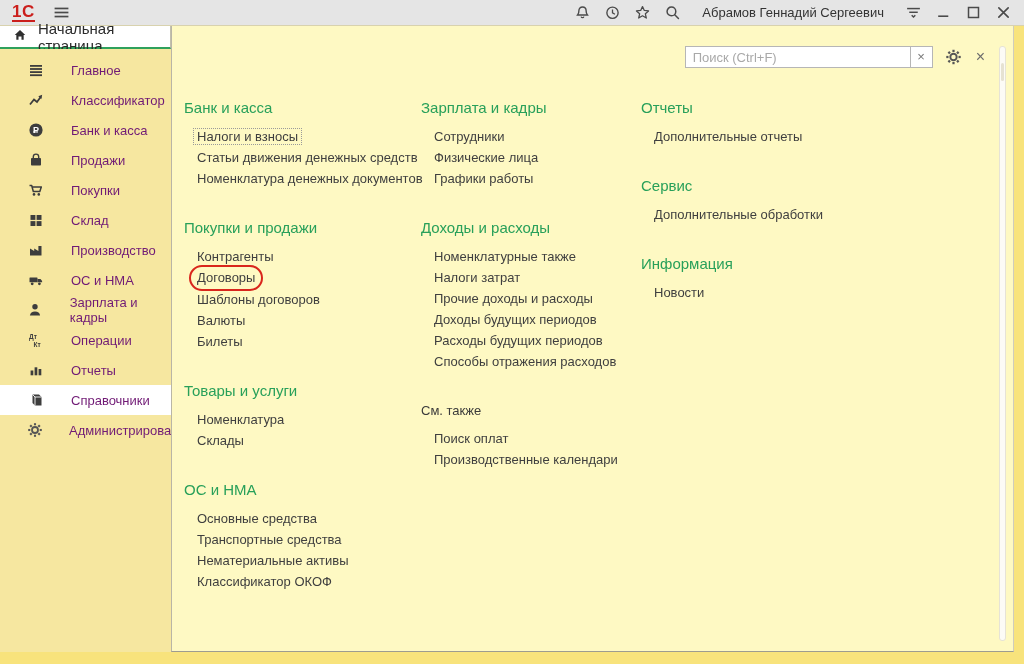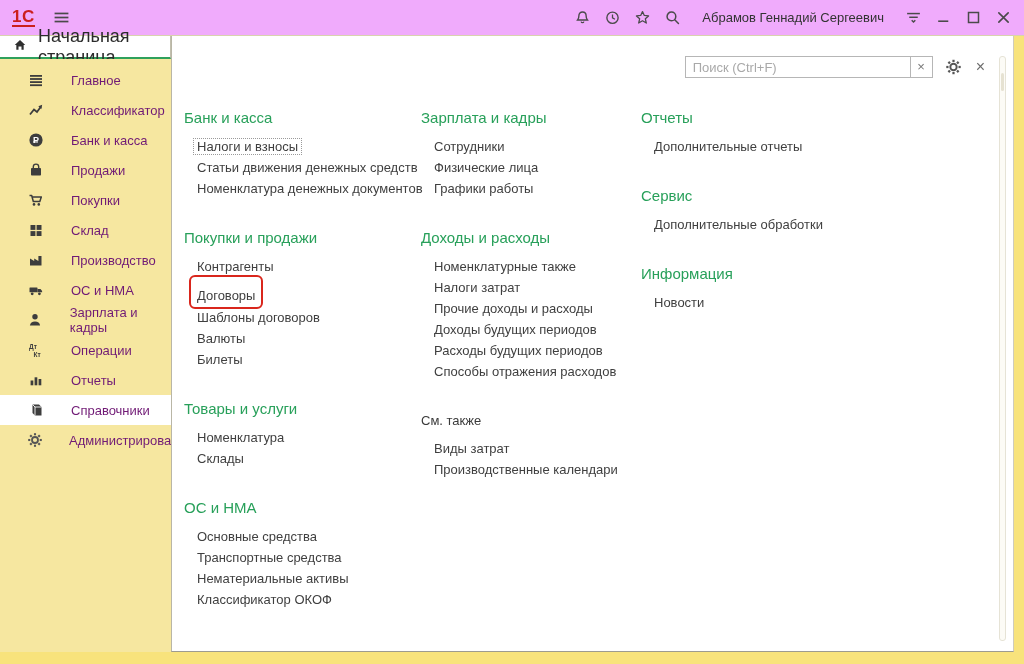--- a/index.html
+++ b/index.html
@@ -1,61 +1,61 @@
 <!DOCTYPE html>
 <html><head>
 <meta charset="utf-8">
 <style>
   * { margin:0; padding:0; box-sizing:border-box; }
   html,body { width:1024px; height:664px; font-family:"Liberation Sans","DejaVu Sans",sans-serif; }
   .window { width:1024px; height:664px; background:#f8e37c; display:flex; flex-direction:column; overflow:hidden; }
 
   
-  .titlebar { height:35px; background:#f0abfc; display:flex; align-items:center; flex:0 0 auto; }
+  .titlebar { height:25px; background:#e5e5e5; display:flex; align-items:center; flex:0 0 auto; }
   .logo { margin-left:12px; font-size:17px; font-weight:bold; color:#cb1f1c; letter-spacing:0.5px; border-bottom:2px solid #cb1f1c; line-height:17px; }
   .tb-icon { width:17px; height:17px; display:inline-flex; align-items:center; justify-content:center; }
   .tb-icon svg { width:17px; height:17px; }
   .hamburger { margin-left:18px; }
   .tb-title { margin-left:24px; font-size:13px; color:#3a3a3a; }
   .tb-right { margin-left:auto; display:flex; align-items:center; gap:13px; padding-right:12px; }
   .tb-user { font-size:13px; color:#333; margin:0 8px; }
 
   
   .body { flex:1 1 auto; display:flex; border-top:1px solid #d8d2ae; background:#f8e37c; padding-right:10px; min-height:0; }
 
   
   .left { width:171px; flex:0 0 171px; display:flex; flex-direction:column; }
-  .home-tab { height:23px; background:#fff; border-bottom:2px solid #2fa15c; border-right:1px solid #c2bfae; display:flex; align-items:center; padding-left:13px; gap:11px; font-size:18px; color:#2b2b2b; }
+  .home-tab { height:23px; background:#fff; border-bottom:2px solid #2fa15c; border-right:1px solid #c2bfae; display:flex; align-items:center; padding-left:13px; gap:11px; font-size:15px; color:#2b2b2b; }
   .home-tab svg { width:14px; height:14px; }
   .side-menu { flex:1; background:#f6e7a0; padding-top:6px; }
   .side-item { height:30px; display:flex; align-items:center; padding-left:27px; gap:26px; font-size:13px; color:#701a75; cursor:default; }
   .side-item.selected { background:#ffffff; }
   .side-item .icon { width:18px; display:inline-flex; justify-content:center; }
   .side-item .icon svg { width:16px; height:16px; }
 
   
-  .main { flex:1 1 auto; background:#ffffff; border-left:1px solid #b9b6a6; border-right:1px solid #cfccbd; border-bottom:1px solid #9d9b90; position:relative; min-width:0; }
+  .main { flex:1 1 auto; background:#fef9c3; border-left:1px solid #b9b6a6; border-right:1px solid #cfccbd; border-bottom:1px solid #9d9b90; position:relative; min-width:0; }
   .search-row { display:flex; justify-content:flex-end; align-items:center; padding:20px 26px 0 0; gap:12px; }
   .search-group { display:flex; }
   .search-input { width:226px; height:22px; border:1px solid #b6b6b6; font-size:13px; padding:0 7px; color:#444; outline:none; font-family:inherit; }
   .search-input::placeholder { color:#a9a9a9; }
   .search-clear { width:22px; height:22px; border:1px solid #b6b6b6; border-left:none; background:#fff; font-size:13px; color:#777; line-height:20px; text-align:center; cursor:default; }
   .panel-gear svg { width:18px; height:18px; }
   .panel-close { font-size:16px; color:#6c6c6c; line-height:16px; padding:0 2px; cursor:default; }
 
   .menu-columns { display:flex; margin-top:30px; padding-left:12px; }
   .col-0 { width:237px; flex:0 0 237px; }
   .col-1 { width:220px; flex:0 0 220px; }
   .col-2 { flex:1 1 auto; }
   .group { margin-bottom:29px; }
   .group-title { font-size:15px; line-height:20px; color:#28a05a; margin-bottom:8px; cursor:default; }
   .group.plain .group-title { color:#3a3a3a; font-size:13px; margin-bottom:7px; }
   .menu-item { font-size:13px; line-height:21px; padding-left:13px; color:#3f3f3f; cursor:default; white-space:nowrap; }
   .frame-dotted { border:1px dotted #9a9a9a; padding:0 3px; margin:0 -4px; }
-  .frame-red { display:inline-block; border:2px solid #d9261c; border-radius:6px; padding:8px 6px 1px; margin:-2px -8px; }
+  .frame-red { display:inline-block; border:2px solid #d9261c; border-radius:13px; padding:0 6px 1px; margin:-2px -8px; }
 
   
   .scrollbar { position:absolute; top:20px; right:7px; bottom:10px; width:7px; background:#fcfbf6; border:1px solid #e6e3d6; border-radius:3px; }
   .scroll-thumb { position:absolute; top:16px; left:1px; right:1px; height:18px; background:#e6e2d2; border-radius:3px; }
 
   .bottom-frame { height:12px; flex:0 0 auto; background:#f8e37c; }
 </style>
 </head>
 <body>
 
@@ -343,21 +343,21 @@
               <div class="group-title">Доходы и расходы</div>
               <div class="menu-item"><span>Номенклатурные также</span></div>
               <div class="menu-item"><span>Налоги затрат</span></div>
               <div class="menu-item"><span>Прочие доходы и расходы</span></div>
               <div class="menu-item"><span>Доходы будущих периодов</span></div>
               <div class="menu-item"><span>Расходы будущих периодов</span></div>
               <div class="menu-item"><span>Способы отражения расходов</span></div>
             </div>
             <div class="group plain">
               <div class="group-title">См. также</div>
-              <div class="menu-item"><span>Виды затрат</span></div>
+              <div class="menu-item"><span>Поиск оплат</span></div>
               <div class="menu-item"><span>Производственные календари</span></div>
             </div>
           </div>
           <div class="col-2">
             <div class="group">
               <div class="group-title">Отчеты</div>
               <div class="menu-item"><span>Дополнительные отчеты</span></div>
             </div>
             <div class="group">
               <div class="group-title">Сервис</div>

